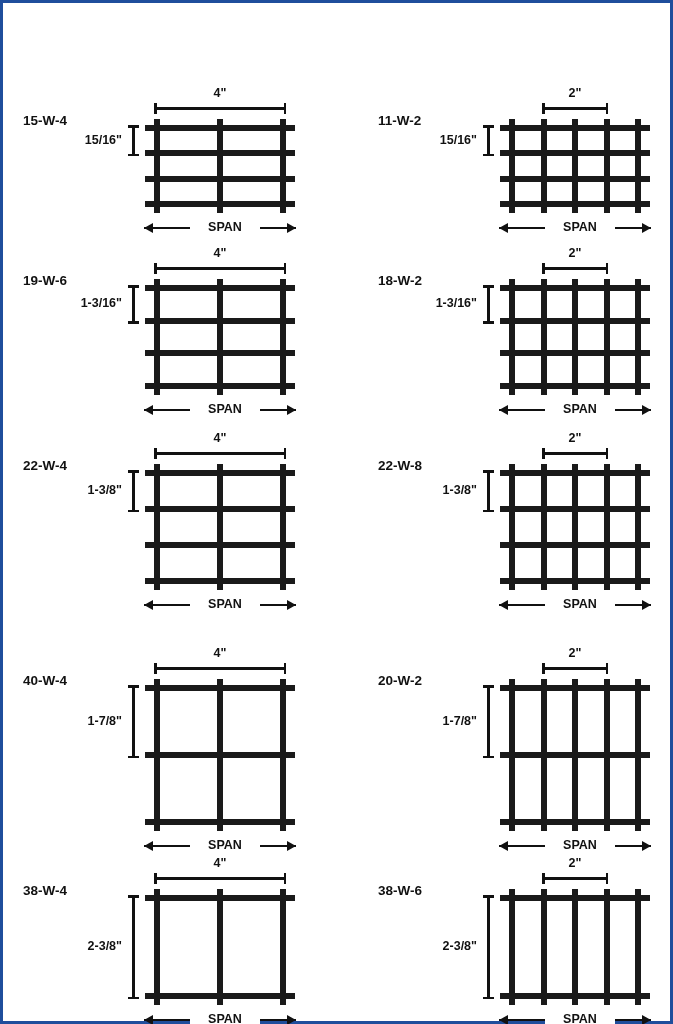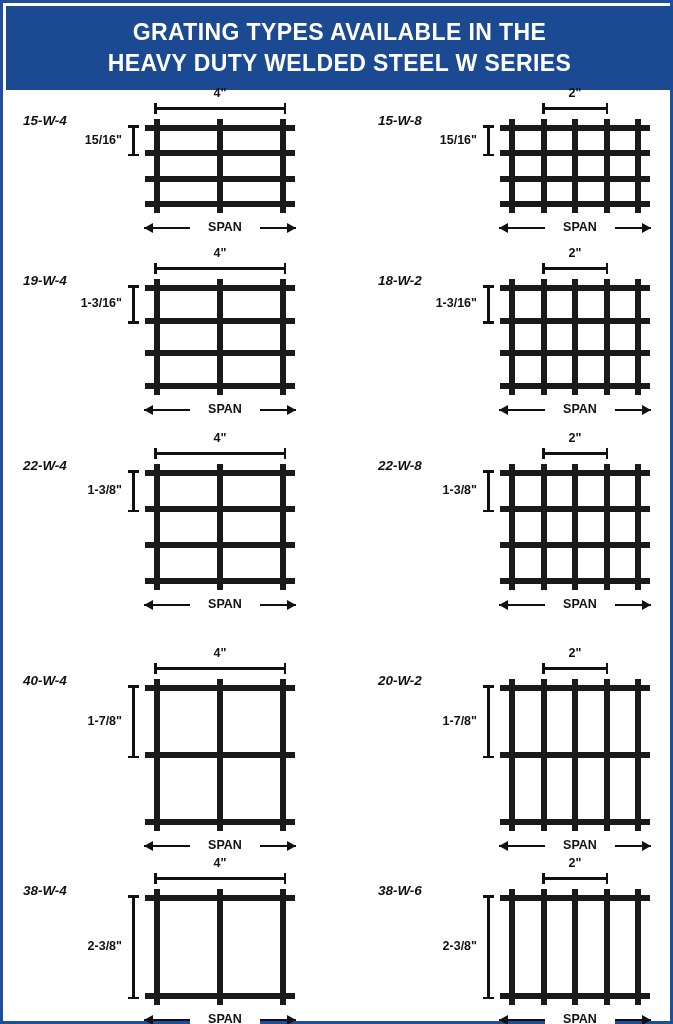--- a/index.html
+++ b/index.html
@@ -54,21 +54,20 @@
 
   .cell {
     position: absolute;
   }
   .cell-label {
     position: absolute;
     font-size: 13.5px;
     font-weight: bold;
     color: #111111;
     white-space: nowrap;
-    font-style: italic;
   }
 
   
   .draw {
     position: absolute;
   }
 
   .bar-h {            
     position: absolute;
     background: #1a1a1a;
@@ -167,24 +166,20 @@
     background: #ffffff;
     padding: 0 5px;
     white-space: nowrap;
   }
 </style>
 </head>
 <body>
 
 <div class="page">
 
-  <div class="title-bar">
-    <div class="title-line">GRATING TYPES AVAILABLE IN THE</div>
-    <div class="title-line">HEAVY DUTY WELDED STEEL W SERIES</div>
-  </div>
 
   <div class="grid-area" id="grid-area">
       <div class="cell" style="left: 0px; top: 0px; width: 318px; height: 160px;">
         <div class="cell-label" style="left: 17px; top: 22px;">15-W-4</div>
         <div class="draw" style="left: 148px; top: 34px; width: 132px; height: 82px;">
           <div class="bar-v" style="left: 0px; top: -6px; width: 6px; height: 94px;"></div>
           <div class="bar-v" style="left: 63px; top: -6px; width: 6px; height: 94px;"></div>
           <div class="bar-v" style="left: 126px; top: -6px; width: 6px; height: 94px;"></div>
           <div class="bar-h" style="left: -9px; top: 0px; width: 150px; height: 6px;"></div>
           <div class="bar-h" style="left: -9px; top: 25.3333px; width: 150px; height: 6px;"></div>
@@ -204,21 +199,21 @@
         </div>
         <div class="dim-left-label" style="left: 50px; top: 41.6667px; width: 66px;">15/16"</div>
         <div class="span" style="left: 138px; top: 130px; width: 152px;">
           <div class="sline"></div>
           <div class="arrow l"></div>
           <div class="arrow r"></div>
         </div>
         <div class="span-label" style="left: 184px; top: 129px; width: 60px; text-align: center;">SPAN</div>
       </div>
       <div class="cell" style="left: 355px; top: 0px; width: 318px; height: 160px;">
-        <div class="cell-label" style="left: 17px; top: 22px;">15-W-8</div>
+        <div class="cell-label" style="left: 17px; top: 22px;">11-W-2</div>
         <div class="draw" style="left: 148px; top: 34px; width: 132px; height: 82px;">
           <div class="bar-v" style="left: 0px; top: -6px; width: 6px; height: 94px;"></div>
           <div class="bar-v" style="left: 31.5px; top: -6px; width: 6px; height: 94px;"></div>
           <div class="bar-v" style="left: 63px; top: -6px; width: 6px; height: 94px;"></div>
           <div class="bar-v" style="left: 94.5px; top: -6px; width: 6px; height: 94px;"></div>
           <div class="bar-v" style="left: 126px; top: -6px; width: 6px; height: 94px;"></div>
           <div class="bar-h" style="left: -9px; top: 0px; width: 150px; height: 6px;"></div>
           <div class="bar-h" style="left: -9px; top: 25.3333px; width: 150px; height: 6px;"></div>
           <div class="bar-h" style="left: -9px; top: 50.6667px; width: 150px; height: 6px;"></div>
           <div class="bar-h" style="left: -9px; top: 76px; width: 150px; height: 6px;"></div>
@@ -236,21 +231,21 @@
         </div>
         <div class="dim-left-label" style="left: 50px; top: 41.6667px; width: 66px;">15/16"</div>
         <div class="span" style="left: 138px; top: 130px; width: 152px;">
           <div class="sline"></div>
           <div class="arrow l"></div>
           <div class="arrow r"></div>
         </div>
         <div class="span-label" style="left: 184px; top: 129px; width: 60px; text-align: center;">SPAN</div>
       </div>
       <div class="cell" style="left: 0px; top: 160px; width: 318px; height: 185px;">
-        <div class="cell-label" style="left: 17px; top: 22px;">19-W-4</div>
+        <div class="cell-label" style="left: 17px; top: 22px;">19-W-6</div>
         <div class="draw" style="left: 148px; top: 34px; width: 132px; height: 104px;">
           <div class="bar-v" style="left: 0px; top: -6px; width: 6px; height: 116px;"></div>
           <div class="bar-v" style="left: 63px; top: -6px; width: 6px; height: 116px;"></div>
           <div class="bar-v" style="left: 126px; top: -6px; width: 6px; height: 116px;"></div>
           <div class="bar-h" style="left: -9px; top: 0px; width: 150px; height: 6px;"></div>
           <div class="bar-h" style="left: -9px; top: 32.6667px; width: 150px; height: 6px;"></div>
           <div class="bar-h" style="left: -9px; top: 65.3333px; width: 150px; height: 6px;"></div>
           <div class="bar-h" style="left: -9px; top: 98px; width: 150px; height: 6px;"></div>
         </div>
         <div class="dim-top" style="left: 148px; top: 12px; width: 132px;">

